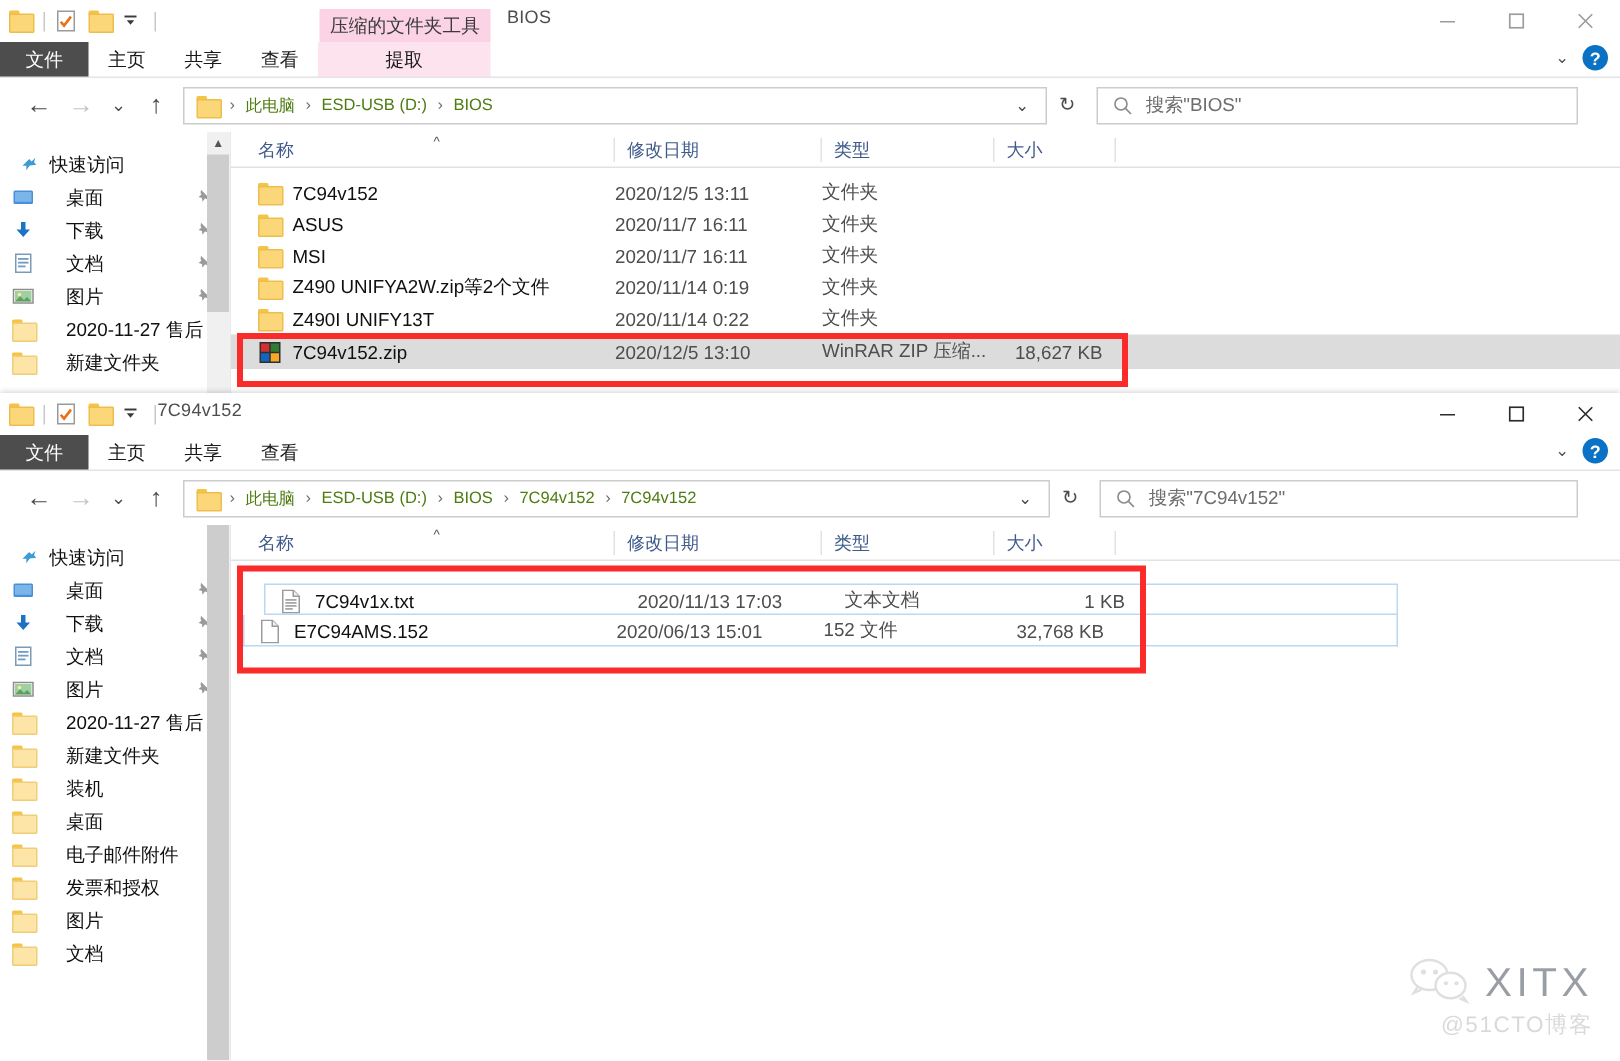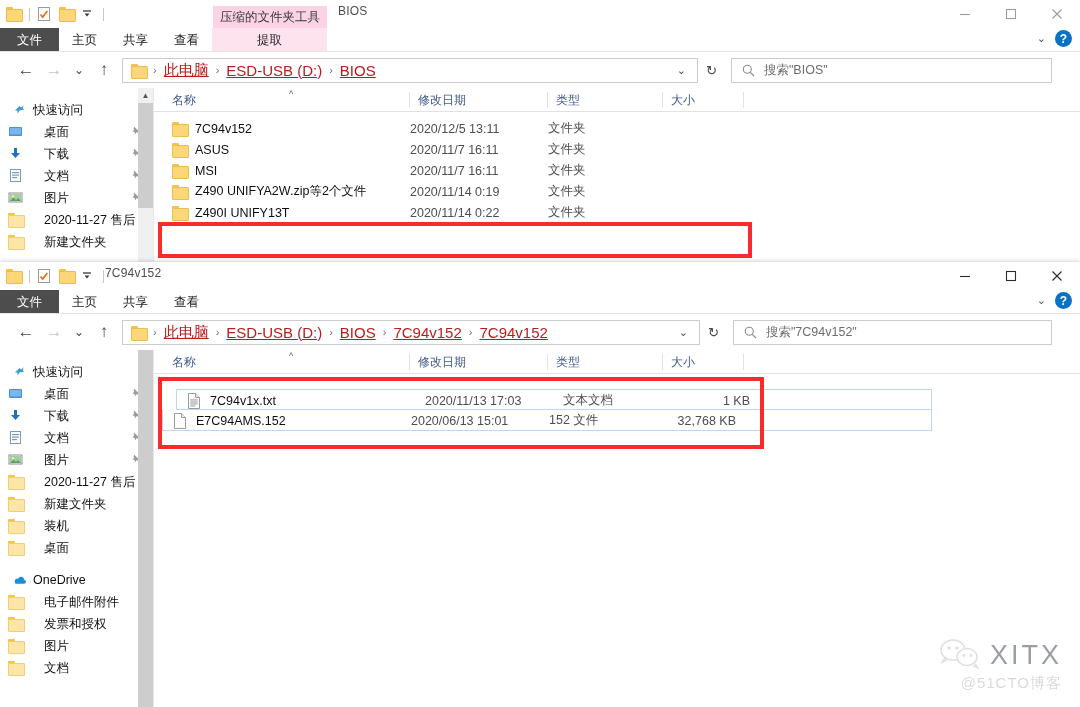--- a/index.html
+++ b/index.html
@@ -41,21 +41,21 @@
   .ribbon-sep { position:absolute; left:0; right:0; bottom:0; height:1px; background:#e4e4e4; }
 
   
   .navbar { position:relative; height:36px; background:#ffffff; display:flex; align-items:center; }
   .navarrow { width:28px; height:30px; display:flex; align-items:center; justify-content:center;
               font-size:17px; color:#4a4a4a; }
   .navarrow.dim { color:#c3c3c3; }
   .navarrow.sm { width:22px; font-size:12px; }
   .addrbar { flex:0 0 auto; height:25px; border:1px solid #cccccc; background:#fff;
              display:flex; align-items:center; padding:0 4px 0 6px; }
-  .crumb { font-size:15px; color:#b91c1c; padding:0 3px; white-space:nowrap;text-decoration:underline; }
+  .crumb { font-size:11px; color:#4d7c0f; padding:0 3px; white-space:nowrap; }
   .crumb-sep { font-size:11px; color:#6c6c6c; padding:0 4px; }
   .addr-end { margin-left:auto; display:flex; align-items:center; gap:2px; }
   .chev { font-size:11px; color:#4a4a4a; padding:0 7px; }
   .refresh { font-size:13px; color:#4a4a4a; padding:0 8px; border-left:1px solid #e0e0e0; }
   .searchbox { height:25px; border:1px solid #cccccc; background:#fff; display:flex;
                align-items:center; padding-left:10px; gap:9px; }
   .search-txt { font-size:12.5px; color:#6d6d6d; }
 
   
   .wbody { position:relative; display:flex; background:#ffffff; }
@@ -337,20 +337,37 @@
           </div>
           <div class="row">
             <div class="nm" style="left:18px;">
                 <span class="fic"><span class="folder" style="margin-top:1px;"></span></span>
                 <span>Z490I UNIFY13T</span>
               </div>
             <div class="cell" style="left:256px;">2020/11/14 0:22</div>
             <div class="cell" style="left:394px;">文件夹</div>
             <div class="cell num" style="left:509px; width:72px;"></div>
           </div>
+          <div class="row sel" style="height:23px;">
+            <div class="nm" style="left:18px; height:23px;">
+              <span class="fic">
+                <svg width="16" height="16" viewBox="0 0 16 16">
+                  <rect x="1" y="1" width="14" height="14" fill="#2f2f2f"></rect>
+                  <rect x="2" y="2" width="5.5" height="5.5" fill="#d32f2f"></rect>
+                  <rect x="8.5" y="2" width="5.5" height="5.5" fill="#2e7d32"></rect>
+                  <rect x="2" y="8.5" width="5.5" height="5.5" fill="#1565c0"></rect>
+                  <rect x="8.5" y="8.5" width="5.5" height="5.5" fill="#f9a825"></rect>
+                </svg>
+              </span>
+              <span>7C94v152.zip</span>
+            </div>
+            <div class="cell" style="left:256px; height:23px;">2020/12/5 13:10</div>
+            <div class="cell" style="left:394px; height:23px;">WinRAR ZIP 压缩...</div>
+            <div class="cell num" style="left:509px; width:72px; height:23px;">18,627 KB</div>
+          </div>
         </div>
       </div>
     </div>
 
     <div class="redbox" style="left:158px; top:222px; width:594px; height:36px;"></div>
   </div>
 
   <div class="win" id="win2" style="left:0; top:262px; width:1080px; height:445px; box-shadow:0 -1px 4px rgba(0,0,0,.18);">
     <div class="win-border-top"></div>
 
@@ -519,28 +536,20 @@
           <span class="ic"><span class="folder pale" style="margin-top:1px;"></span></span>
           <span class="lbl">新建文件夹</span>
         </div>
         <div class="sb-item">
           <span class="ic"><span class="folder pale" style="margin-top:1px;"></span></span>
           <span class="lbl">装机</span>
         </div>
         <div class="sb-item">
           <span class="ic"><span class="folder pale" style="margin-top:1px;"></span></span>
           <span class="lbl">桌面</span>
-        </div>
-        <div class="sb-item root" style="margin-top:10px;">
-          <span class="ic">
-            <svg width="16" height="16" viewBox="0 0 16 16">
-                <path d="M4.2 11.8h7.6c1.3 0 2.2-.9 2.2-2 0-1-.8-1.9-1.9-2 0-1.7-1.4-3-3.1-3-1.3 0-2.4.8-2.9 1.9-.2-.1-.5-.1-.7-.1C3.9 6.6 2.8 7.7 2.8 9c0 1.5 0 2.8 1.4 2.8z" fill="#1a8fd8"></path>
-              </svg>
-          </span>
-          <span class="lbl">OneDrive</span>
         </div>
         <div class="sb-item">
           <span class="ic"><span class="folder pale" style="margin-top:1px;"></span></span>
           <span class="lbl">电子邮件附件</span>
         </div>
         <div class="sb-item">
           <span class="ic"><span class="folder pale" style="margin-top:1px;"></span></span>
           <span class="lbl">发票和授权</span>
         </div>
         <div class="sb-item">

